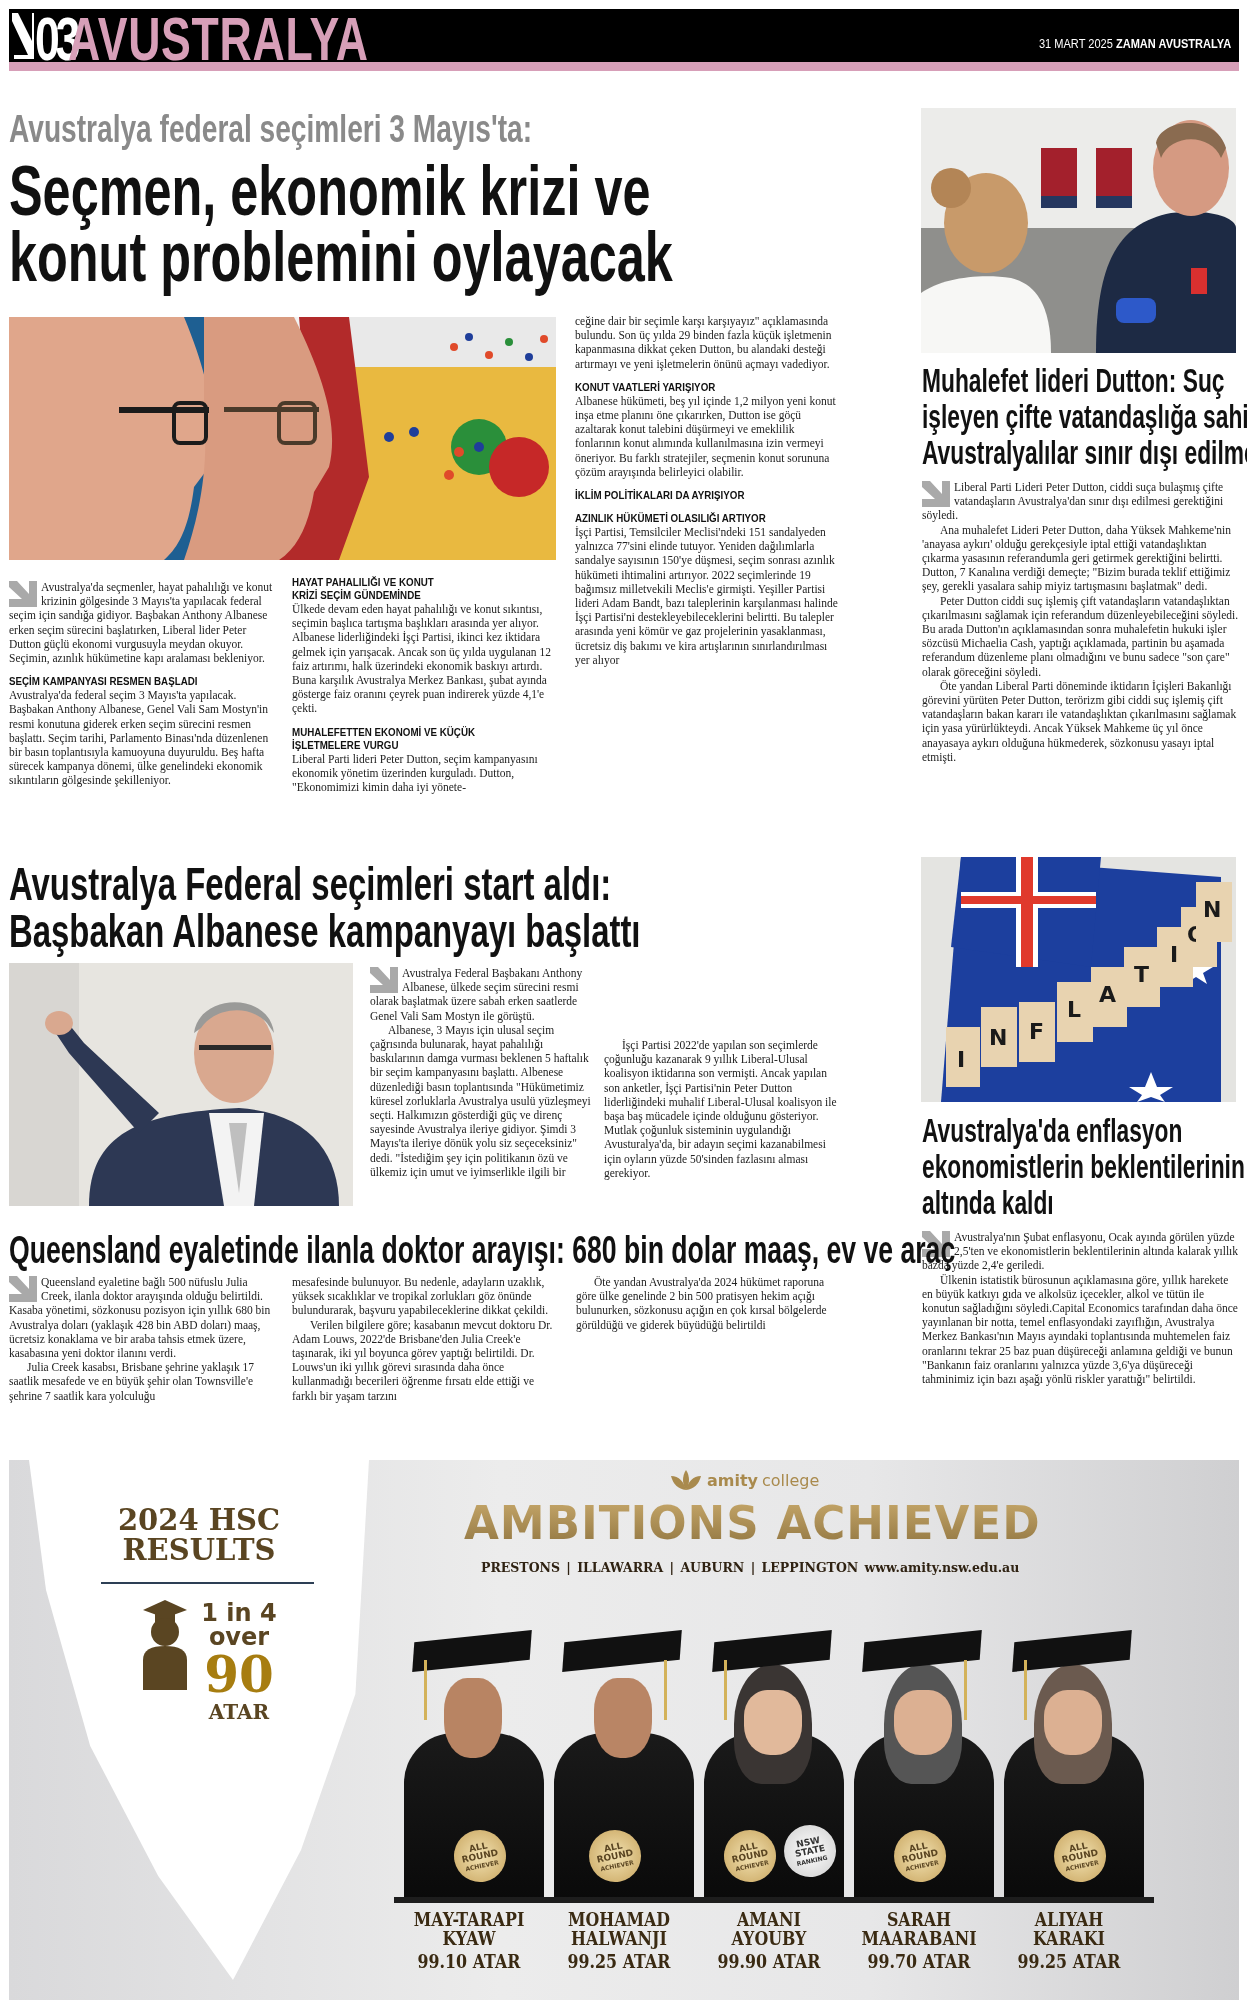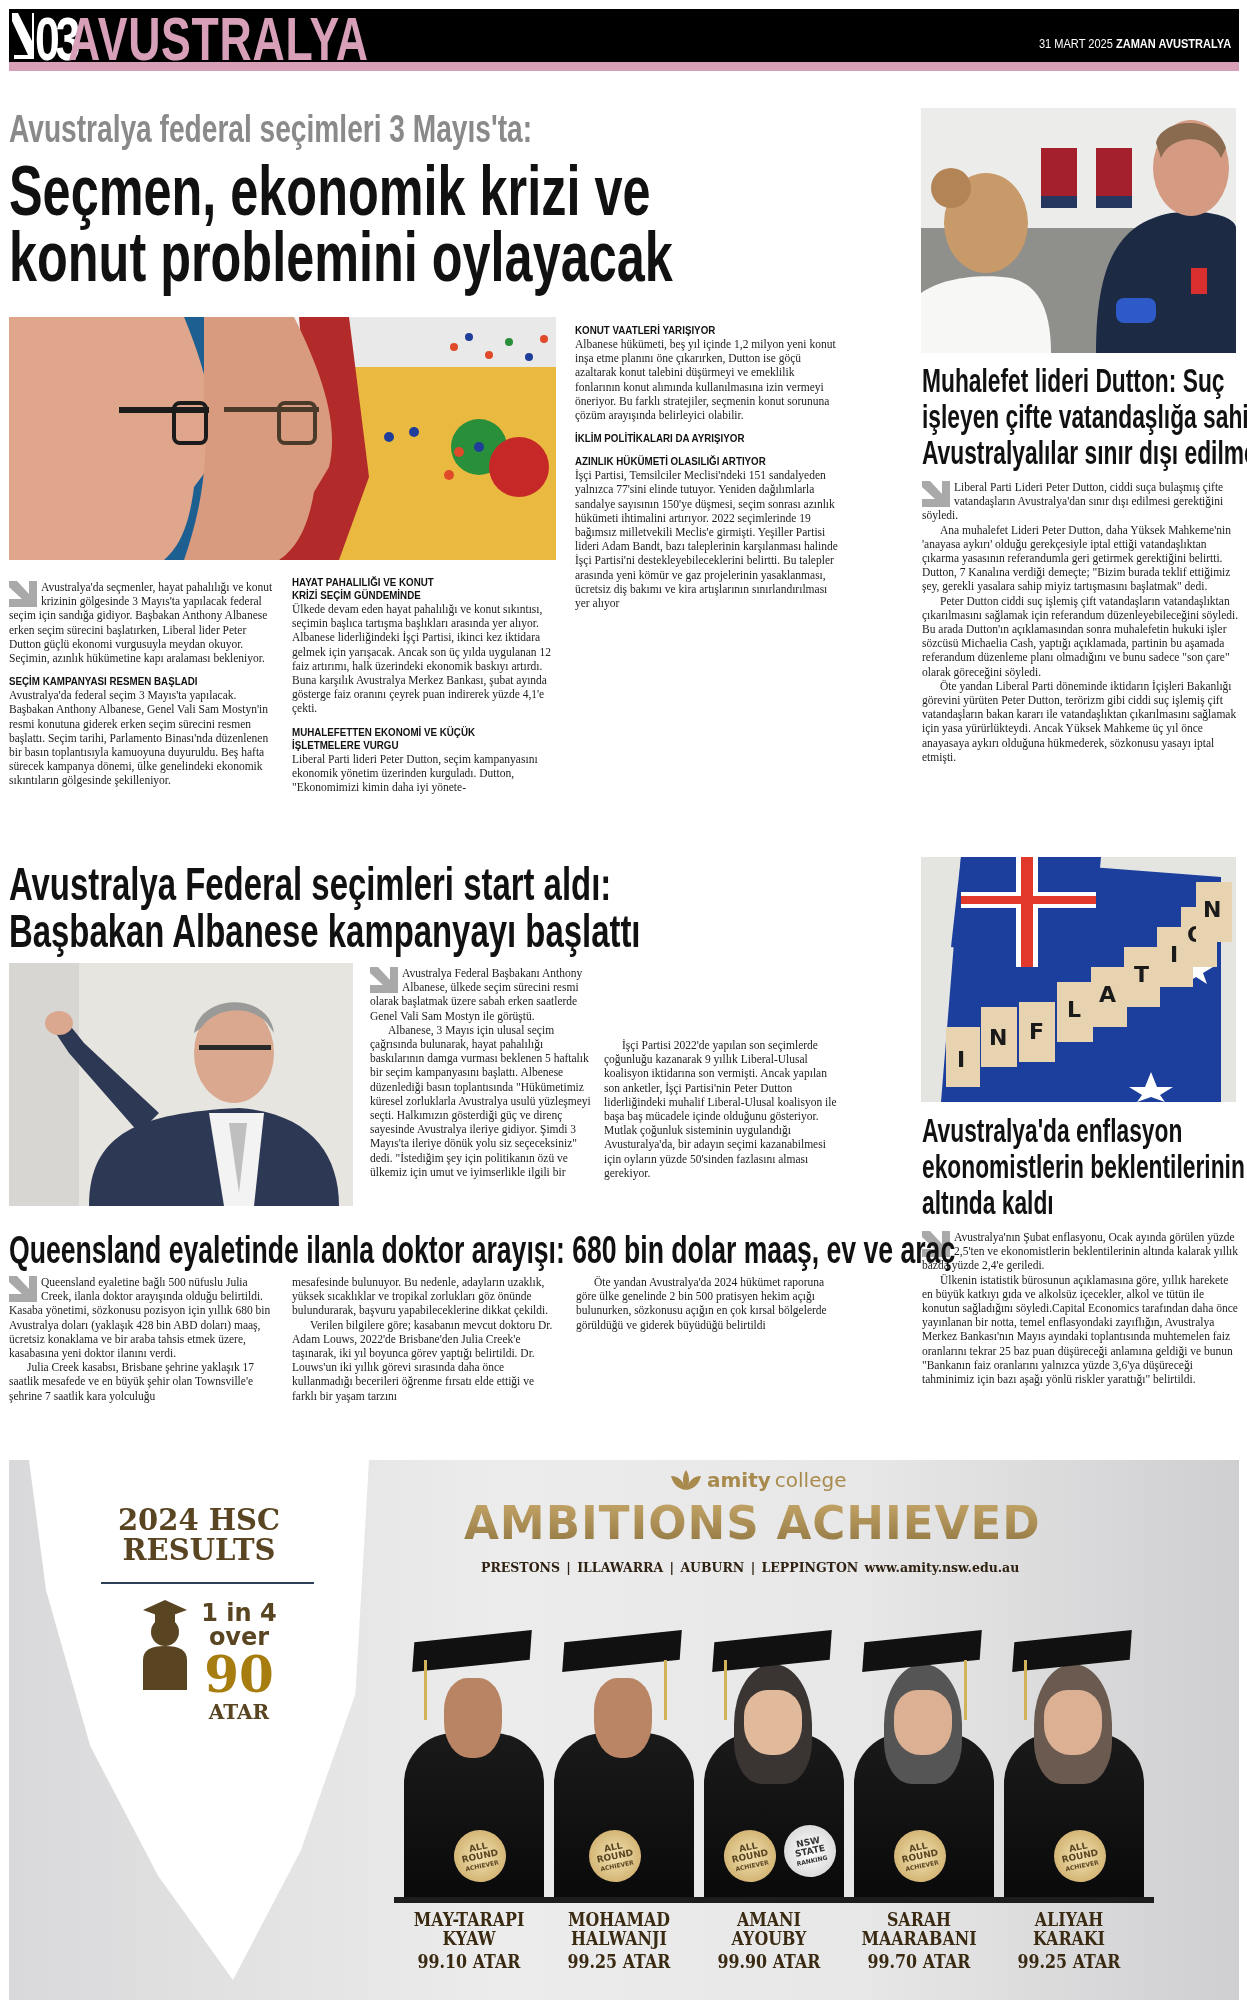--- a/index.html
+++ b/index.html
@@ -31,21 +31,21 @@
   .ad { position: absolute; left: 9px; top: 1460px; width: 1230px; height: 540px; background: linear-gradient(90deg, #d9d9db 0%, #ececec 40%, #e7e7e8 70%, #cfcfd1 100%); overflow: hidden; }
   .ad-shield { position: absolute; left: 20px; top: 0; width: 340px; height: 520px; background: #fff; clip-path: polygon(0 0, 100% 0, 96% 45%, 80% 75%, 60% 100%, 38% 80%, 18% 55%, 5% 25%); }
   .hsc-title { position: absolute; left: 80px; top: 45px; width: 220px; text-align: center; font-family: "DejaVu Serif", serif; font-weight: bold; font-size: 29px; line-height: 30px; color: #5a4522; }
   .hsc-rule { position: absolute; left: 92px; top: 122px; width: 213px; height: 2px; background: #2d3f55; }
   .stat { position: absolute; left: 170px; top: 141px; width: 120px; text-align: center; font-family: "DejaVu Sans", sans-serif; font-weight: bold; color: #5a4522; }
   .stat .l1, .stat .l2 { font-size: 24px; line-height: 24px; }
   .stat .big { font-size: 50px; line-height: 52px; color: #a77d10; font-family: "DejaVu Serif", serif; }
   .stat .atar { font-size: 20px; line-height: 22px; font-family: "DejaVu Serif", serif; }
   .grad-icon { position: absolute; left: 130px; top: 140px; width: 52px; height: 90px; }
 
-  .brand { position: absolute; left: 660px; top: 8px; display: flex; align-items: center; gap: 4px; font-family: "DejaVu Sans", sans-serif; font-size: 20px; color: #a98a4d; }
+  .brand { position: absolute; left: 660px; top: 8px; display: flex; align-items: center; gap: 4px; font-family: "DejaVu Sans", sans-serif; font-size: 16px; color: #a98a4d; }
   .brand b { font-weight: bold; }
   .ambitions { position: absolute; left: 455px; top: 36px; width: 600px; font-family: "DejaVu Sans", sans-serif; font-weight: bold; font-size: 46px; letter-spacing: 1px; color: #a7884c; white-space: nowrap; transform: scaleX(0.98); transform-origin: left top; background: linear-gradient(180deg,#c9aa6c,#8f7440); -webkit-background-clip: text; background-clip: text; -webkit-text-fill-color: transparent; }
   .campuses { position: absolute; left: 472px; top: 100px; font-family: "DejaVu Serif", serif; font-weight: bold; font-size: 12.5px; color: #2f2212; white-space: nowrap; word-spacing: 2px; }
 
   .students { position: absolute; left: 385px; top: 160px; width: 760px; height: 278px; }
   .student { position: absolute; top: 0; width: 150px; height: 278px; }
   .gown { position: absolute; left: 10px; bottom: 0; width: 140px; height: 165px; background: linear-gradient(180deg,#1a1a1a,#0a0a0a); border-radius: 50px 50px 0 0; }
   .face { position: absolute; left: 50px; top: 58px; width: 58px; height: 80px; border-radius: 40% 40% 45% 45%; background: #c79576; }
   .hijab { position: absolute; left: 40px; top: 44px; width: 78px; height: 120px; border-radius: 50% 50% 35% 35%; background: #3a3533; }
   .cap { position: absolute; left: 20px; top: 16px; width: 116px; height: 30px; background: #111; transform: skewX(-10deg) rotate(-6deg); }
@@ -120,20 +120,21 @@
 <div class="abs body-text" style="left:292px;top:574px;width:265px;">
   <div class="subhead" style="margin-top:2px">HAYAT PAHALILIĞI VE KONUT</div>
   <div class="subhead" style="margin-top:0">KRİZİ SEÇİM GÜNDEMİNDE</div>
   <p class="first">Ülkede devam eden hayat pahalılığı ve konut sıkıntısı, seçimin başlıca tartışma başlıkları arasında yer alıyor. Albanese liderliğindeki İşçi Partisi, ikinci kez iktidara gelmek için yarışacak. Ancak son üç yılda uygulanan 12 faiz artırımı, halk üzerindeki ekonomik baskıyı artırdı. Buna karşılık Avustralya Merkez Bankası, şubat ayında gösterge faiz oranını çeyrek puan indirerek yüzde 4,1'e çekti.</p>
   <div class="subhead">MUHALEFETTEN EKONOMİ VE KÜÇÜK</div>
   <div class="subhead" style="margin-top:0">İŞLETMELERE VURGU</div>
   <p class="first">Liberal Parti lideri Peter Dutton, seçim kampanyasını ekonomik yönetim üzerinden kurguladı. Dutton, "Ekonomimizi kimin daha iyi yönete-</p>
 </div>
 
 <div class="abs body-text" style="left:575px;top:314px;width:265px;">
+  <p class="first">ceğine dair bir seçimle karşı karşıyayız" açıklamasında bulundu. Son üç yılda 29 binden fazla küçük işletmenin kapanmasına dikkat çeken Dutton, bu alandaki desteği artırmayı ve yeni işletmelerin önünü açmayı vadediyor.</p>
   <div class="subhead">KONUT VAATLERİ YARIŞIYOR</div>
   <p class="first">Albanese hükümeti, beş yıl içinde 1,2 milyon yeni konut inşa etme planını öne çıkarırken, Dutton ise göçü azaltarak konut talebini düşürmeyi ve emeklilik fonlarının konut alımında kullanılmasına izin vermeyi öneriyor. Bu farklı stratejiler, seçmenin konut sorununa çözüm arayışında belirleyici olabilir.</p>
   <div class="subhead">İKLİM POLİTİKALARI DA AYRIŞIYOR</div>
   <div class="subhead">AZINLIK HÜKÜMETİ OLASILIĞI ARTIYOR</div>
   <p class="first">İşçi Partisi, Temsilciler Meclisi'ndeki 151 sandalyeden yalnızca 77'sini elinde tutuyor. Yeniden dağılımlarla sandalye sayısının 150'ye düşmesi, seçim sonrası azınlık hükümeti ihtimalini artırıyor. 2022 seçimlerinde 19 bağımsız milletvekili Meclis'e girmişti. Yeşiller Partisi lideri Adam Bandt, bazı taleplerinin karşılanması halinde İşçi Partisi'ni destekleyebileceklerini belirtti. Bu talepler arasında yeni kömür ve gaz projelerinin yasaklanması, ücretsiz diş bakımı ve kira artışlarının sınırlandırılması yer alıyor</p>
 </div>
 
 <div class="photo" style="left:921px;top:108px;width:315px;height:245px;background:#e6e6e4;" title="Sınır görevlisi ve yolcu">
   <svg width="315" height="245" viewBox="0 0 315 245">
     <rect x="0" y="0" width="315" height="120" fill="#ececea"></rect>

